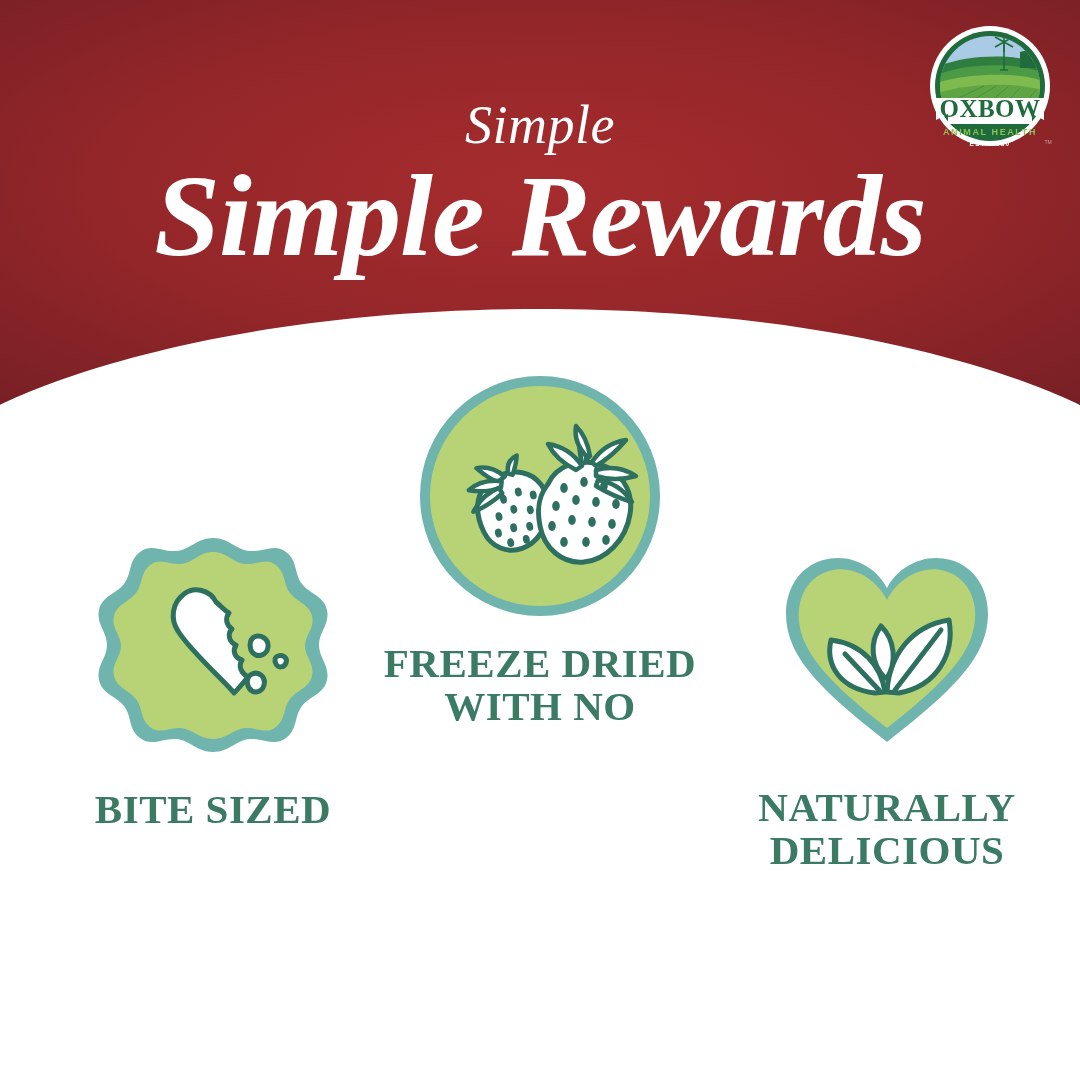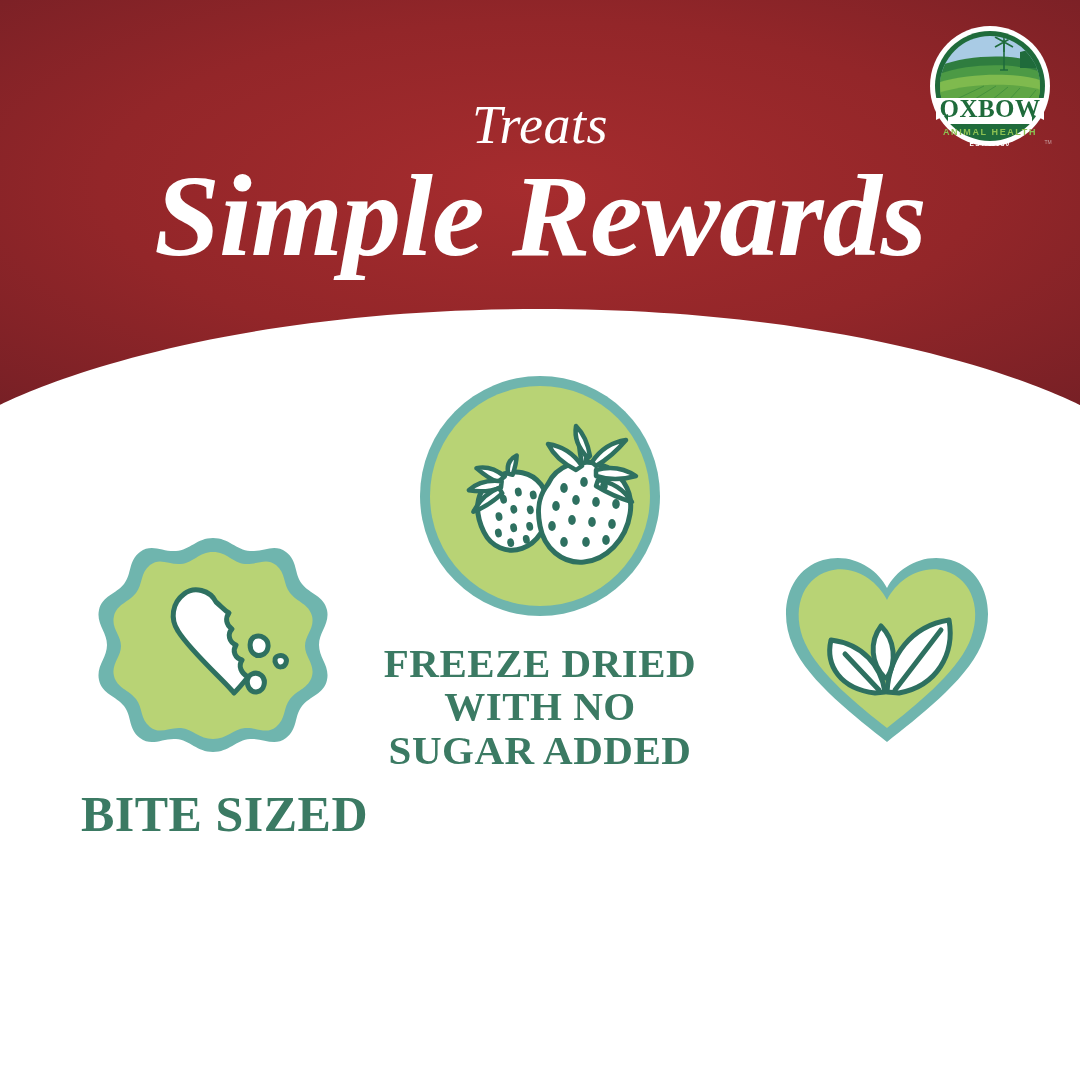--- a/index.html
+++ b/index.html
@@ -89,21 +89,21 @@
     font-family: "Liberation Serif", serif;
     font-weight: 700;
     color: #3B7A63;
     text-transform: uppercase;
     line-height: 1.06;
     letter-spacing: 0.5px;
   }
 
   
   .feature-left  { left: 58px;  top: 160px; width: 310px; }
-  .feature-left .feature-caption { font-size: 50px; margin-top: 28px; text-align: right; }
+  .feature-left .feature-caption { font-size: 41px; margin-top: 28px; }
 
   
   .feature-center { left: 370px; top: 2px; width: 340px; }
   .feature-center .feature-caption { font-size: 41px; margin-top: 22px; }
 
   
   .feature-right { left: 722px; top: 180px; width: 330px; }
   .feature-right .feature-caption { font-size: 41px; margin-top: 36px; }
 
   .cap-line { display: block; white-space: nowrap; }
@@ -119,21 +119,21 @@
         <radialGradient id="maroonGrad" cx="50%" cy="46%" r="78%">
           <stop offset="0%" stop-color="#A62C2E"></stop>
           <stop offset="52%" stop-color="#932629"></stop>
           <stop offset="100%" stop-color="#741F25"></stop>
         </radialGradient>
       </defs>
       <path d="M0,0 L1080,0 L1080,405 C1080,405 900,309 540,309 C180,309 0,405 0,405 Z" fill="url(#maroonGrad)"></path>
     </svg>
 
     <div class="header-text">
-      <p class="eyebrow">Treats</p>
+      <p class="eyebrow">Simple</p>
       <p class="headline">Simple Rewards</p>
     </div>
   </div>
 
   <div class="logo">
     <svg viewBox="0 0 132 132" width="132" height="132" xmlns="http://www.w3.org/2000/svg">
 
       <circle cx="66" cy="62" r="60" fill="#FFFFFF"></circle>
       <circle cx="66" cy="62" r="55" fill="#1F6B3B"></circle>
 
@@ -289,21 +289,20 @@
             <ellipse cx="78" cy="86" rx="3.8" ry="5"></ellipse>
             <ellipse cx="30" cy="104" rx="3.8" ry="5"></ellipse>
             <ellipse cx="52" cy="104" rx="3.8" ry="5"></ellipse>
             <ellipse cx="72" cy="102" rx="3.8" ry="5"></ellipse>
           </g>
         </g>
       </svg>
       <p class="feature-caption">
         <span class="cap-line">FREEZE DRIED</span>
         <span class="cap-line">WITH NO</span>
-        <span class="cap-line">SUGAR ADDED</span>
       </p>
     </div>
 
     <div class="feature feature-right">
       <svg class="feature-badge" width="216" height="200" viewBox="0 0 216 200" xmlns="http://www.w3.org/2000/svg">
 
         <path d="M108,192
                  C78,168 30,132 14,96
                  C-2,60 10,20 44,10
                  C72,2 98,18 108,38
@@ -325,16 +324,20 @@
           <path d="M106,142 C102,116 84,94 52,90 C46,116 62,139 96,143 Z"></path>
 
           <path d="M106,128 C92,114 90,92 102,76 C116,90 118,112 108,128 Z"></path>
         </g>
 
         <g stroke="#2E7060" stroke-width="5" stroke-linecap="round" fill="none">
           <path d="M116,140 L162,80"></path>
           <path d="M100,140 L66,104"></path>
         </g>
       </svg>
+      <p class="feature-caption">
+        <span class="cap-line">NATURALLY</span>
+        <span class="cap-line">DELICIOUS</span>
+      </p>
     </div>
 
   </div>
 </div>
 
 </body></html>

